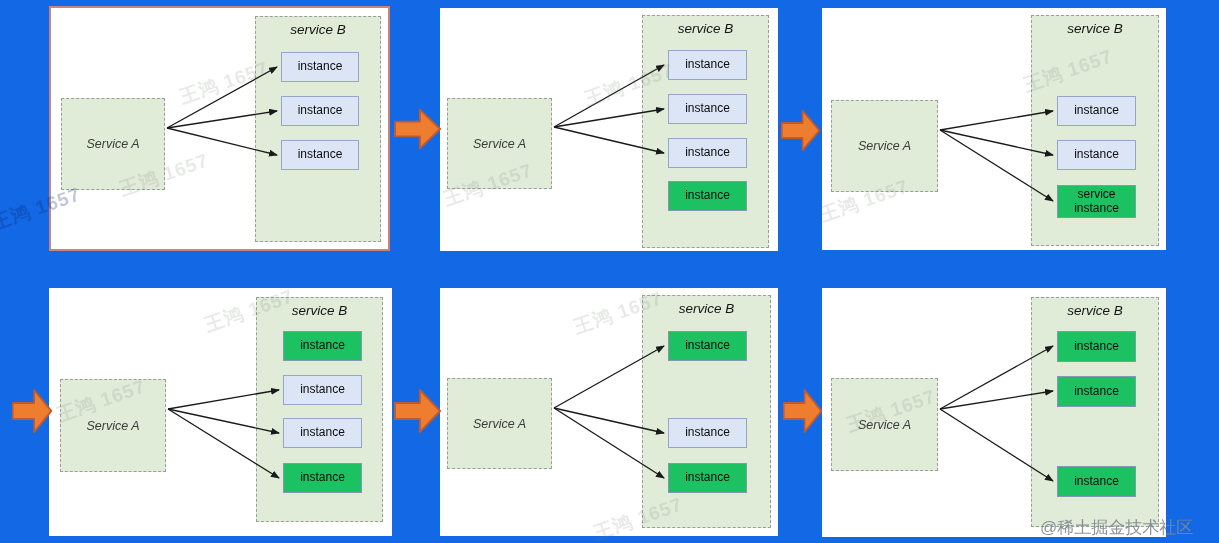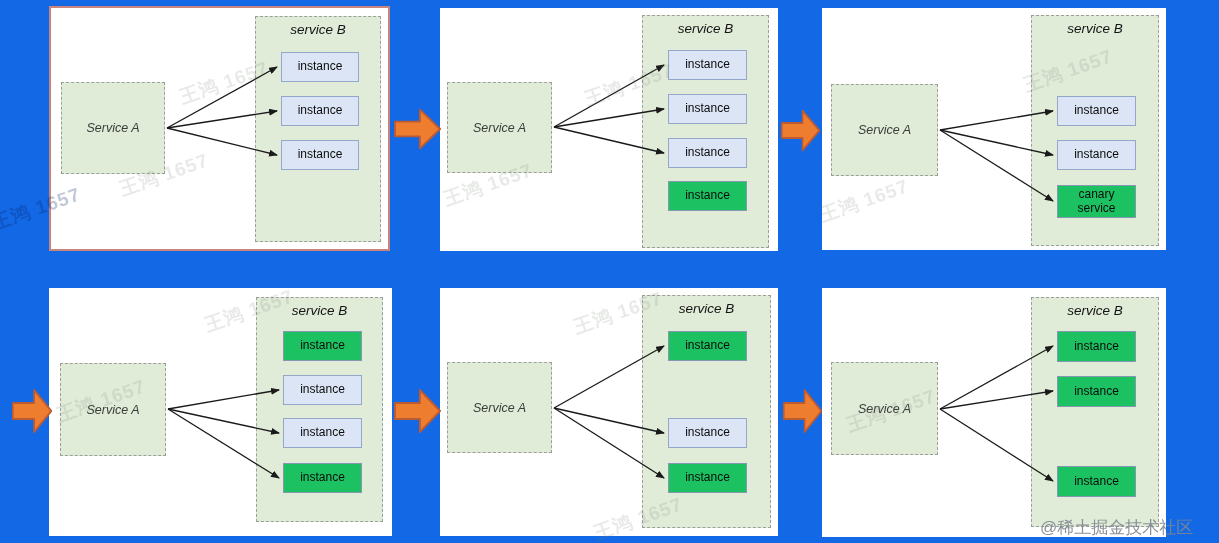--- a/index.html
+++ b/index.html
@@ -15,21 +15,21 @@
   .panel.highlighted { border:2px solid #c9857b; box-sizing:border-box; }
   .service-box {
     position:absolute;
     background:#e0ebd8;
     border:1px dashed #9a9f99;
     box-sizing:border-box;
     font-style:italic;
   }
   .sa-box {
     display:flex; align-items:center; justify-content:center;
-    font-size:12.5px; color:#3a3d3a;
+    font-size:12.5px; color:#3a3d3a;margin-top:16px;
   }
   .sb-title {
     position:absolute; top:5px; left:0; width:100%;
     text-align:center; font-size:13.5px; font-weight:500; color:#141414;
   }
   .inst {
     position:absolute;
     display:flex; align-items:center; justify-content:center;
     font-size:12px; color:#0c0c0c; text-align:center; line-height:1.15;
     box-sizing:border-box; z-index:2;
@@ -99,21 +99,21 @@
     <line x1="118" y1="122" x2="231" y2="103" stroke="#1a1a1a" stroke-width="1.3" marker-end="url(#ah)"></line>
     <line x1="118" y1="122" x2="231" y2="147" stroke="#1a1a1a" stroke-width="1.3" marker-end="url(#ah)"></line>
     <line x1="118" y1="122" x2="231" y2="193" stroke="#1a1a1a" stroke-width="1.3" marker-end="url(#ah)"></line>
   </svg>
   <div class="service-box sa-box" style="left:9px; top:76px; width:107px; height:92px;">Service A</div>
   <div class="service-box" style="left:209px; top:7px; width:128px; height:231px;">
     <div class="sb-title">service B</div>
   </div>
   <div class="inst blue" style="left:235px; top:88px;  width:79px; height:30px;">instance</div>
   <div class="inst blue" style="left:235px; top:132px; width:79px; height:30px;">instance</div>
-  <div class="inst green" style="left:235px; top:177px; width:79px; height:33px; padding:0 14px;">canary service</div>
+  <div class="inst green" style="left:235px; top:177px; width:79px; height:33px; padding:0 14px;">service instance</div>
 </div>
 
 <div class="panel" style="left:49px; top:288px; width:343px; height:248px;">
   <svg class="conn" width="343" height="248">
     <line x1="119" y1="121" x2="230" y2="102" stroke="#1a1a1a" stroke-width="1.3" marker-end="url(#ah)"></line>
     <line x1="119" y1="121" x2="230" y2="145" stroke="#1a1a1a" stroke-width="1.3" marker-end="url(#ah)"></line>
     <line x1="119" y1="121" x2="230" y2="190" stroke="#1a1a1a" stroke-width="1.3" marker-end="url(#ah)"></line>
   </svg>
   <div class="service-box sa-box" style="left:11px; top:75px; width:106px; height:93px;">Service A</div>
   <div class="service-box" style="left:207px; top:9px; width:127px; height:225px;">

